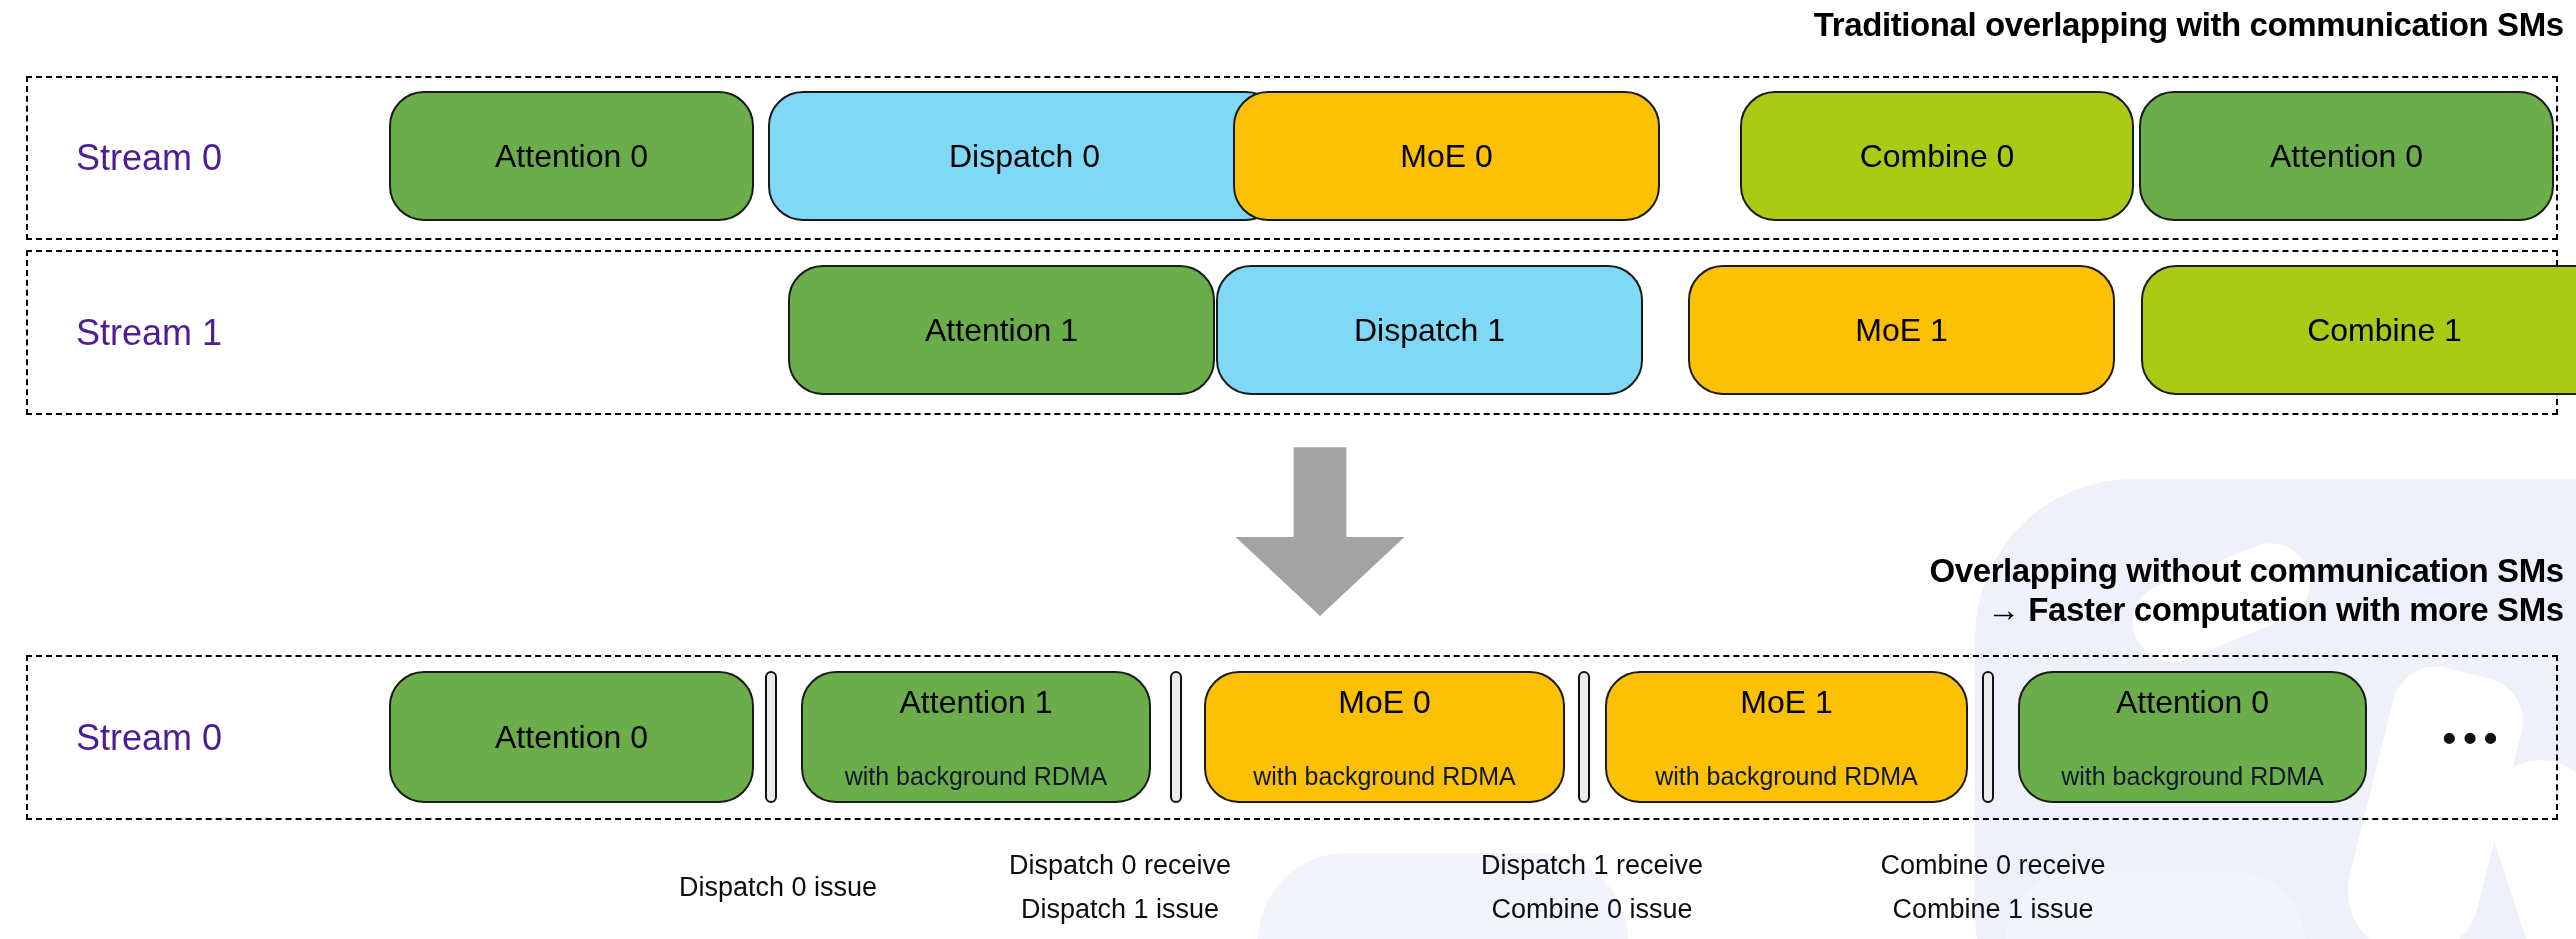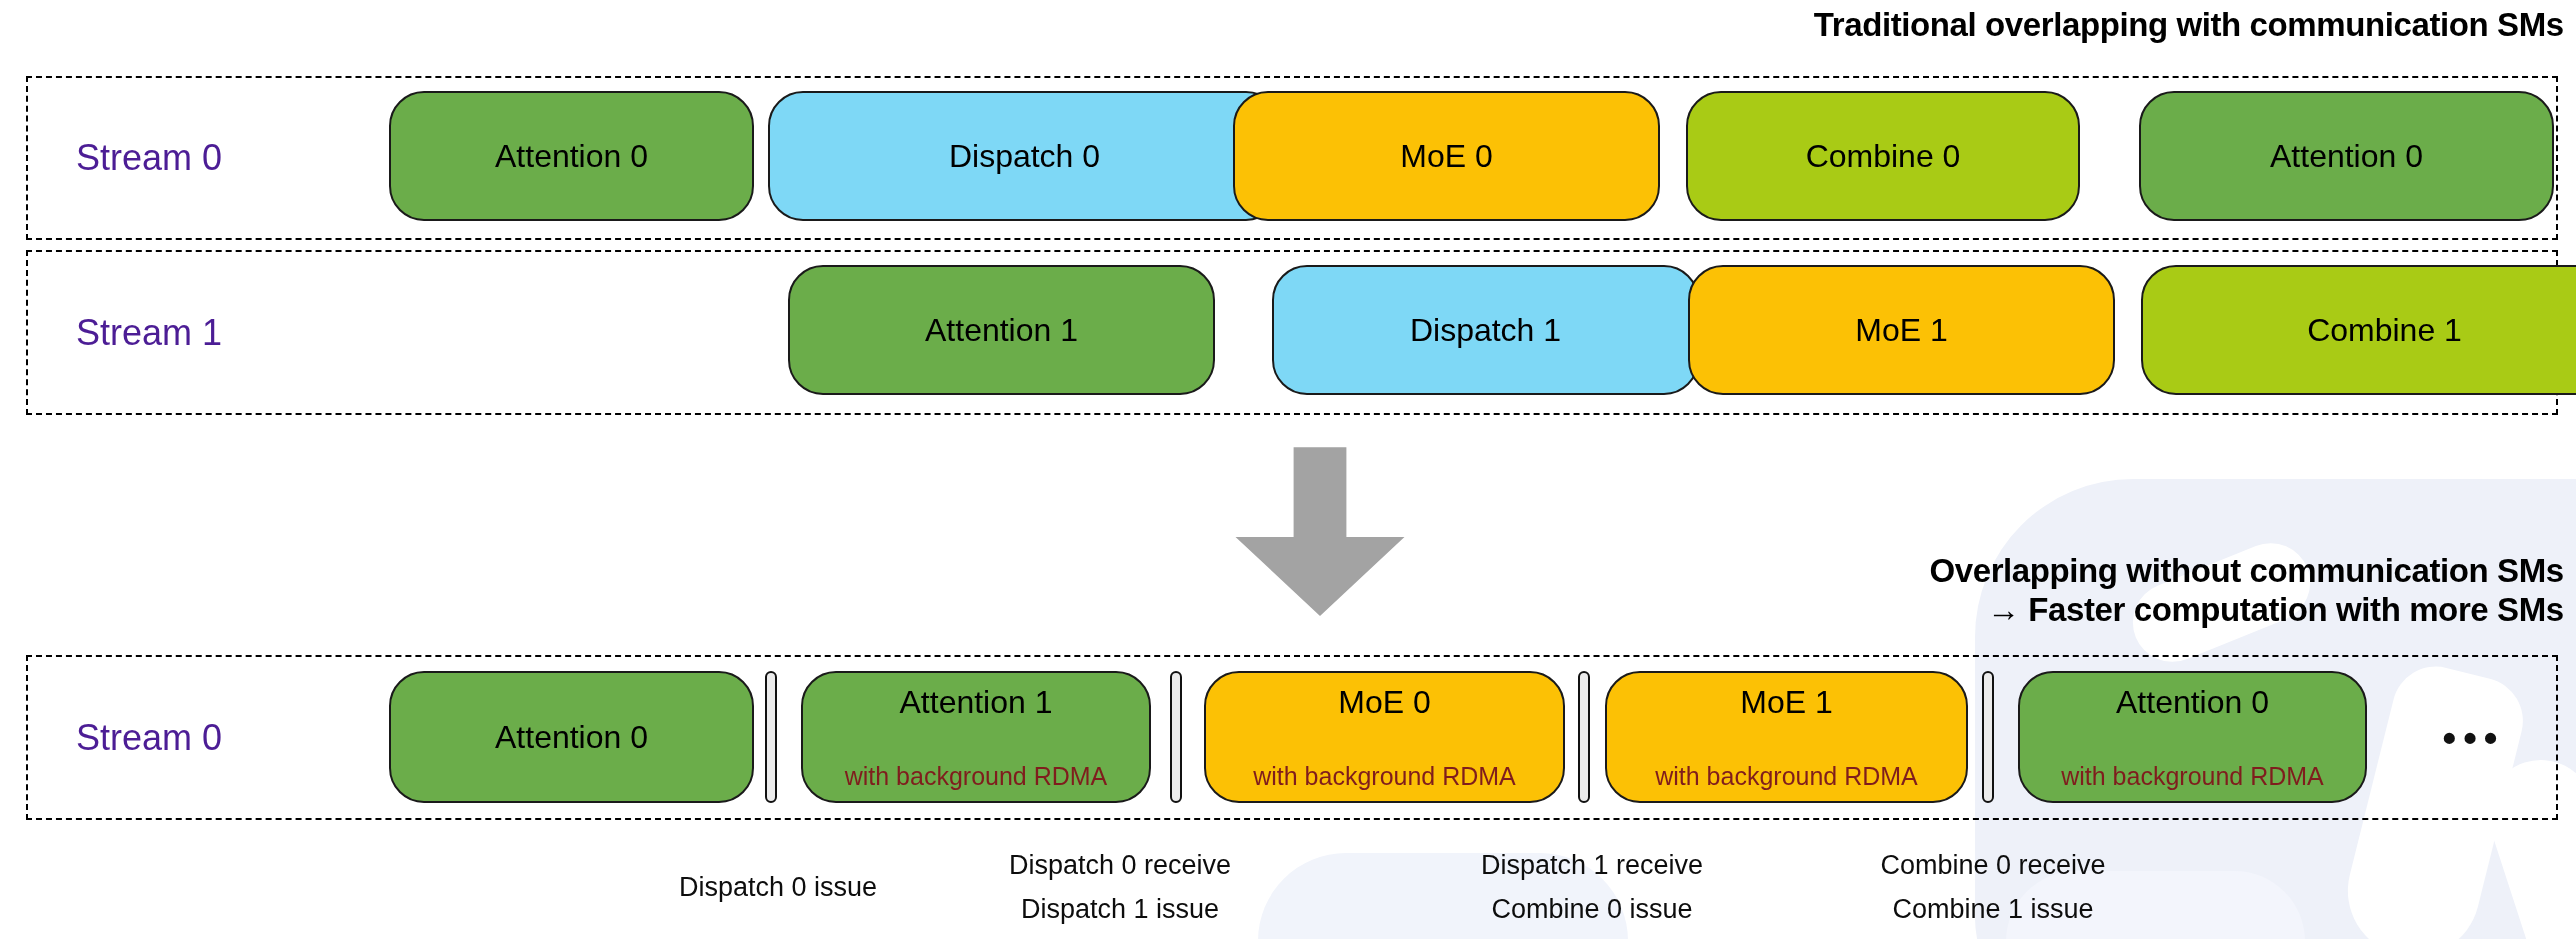--- a/index.html
+++ b/index.html
@@ -46,21 +46,21 @@
 
   
   .task-box{
     position:absolute;top:13px;height:130px;
     border:2.6px solid #1a1a1a;border-radius:35px;box-sizing:border-box;
     display:flex;flex-direction:column;align-items:center;justify-content:center;
     gap:3.5px;z-index:2;
   }
   #row-bottom .task-box{top:14px;height:132px;}
   .task-label{font-size:32px;line-height:35px;color:#000000;white-space:nowrap;}
-  .task-sublabel{font-size:25px;line-height:26px;color:#7f1d1d;white-space:nowrap;margin-top:39px;}
+  .task-sublabel{font-size:25px;line-height:26px;color:#0f172a;white-space:nowrap;margin-top:39px;}
   .c-green{background:#6bad4a;}
   .c-blue{background:#7ed8f6;}
   .c-orange{background:#fcc105;}
   .c-lime{background:#a9cb15;}
 
   
   .separator{
     position:absolute;top:14px;height:132px;width:12.3px;
     background:#ececec;border:2.6px solid #111;border-radius:7px;
     box-sizing:border-box;z-index:2;
@@ -111,35 +111,35 @@
 
     <div class="task-box c-green" style="left:361px;width:365px">
       <span class="task-label">Attention 0</span>
     </div>
     <div class="task-box c-blue" style="left:740px;width:513px">
       <span class="task-label">Dispatch 0</span>
     </div>
     <div class="task-box c-orange" style="left:1205px;width:427px">
       <span class="task-label">MoE 0</span>
     </div>
-    <div class="task-box c-lime" style="left:1658px;width:394px">
+    <div class="task-box c-lime" style="left:1712px;width:394px">
       <span class="task-label">Combine 0</span>
     </div>
     <div class="task-box c-green" style="left:2111px;width:415px">
       <span class="task-label">Attention 0</span>
     </div>
   </div>
 
   <div class="stream-row" id="row-mid">
     <div class="stream-label">Stream 1</div>
 
     <div class="task-box c-green" style="left:760px;width:427px">
       <span class="task-label">Attention 1</span>
     </div>
-    <div class="task-box c-blue" style="left:1244px;width:427px">
+    <div class="task-box c-blue" style="left:1188px;width:427px">
       <span class="task-label">Dispatch 1</span>
     </div>
     <div class="task-box c-orange" style="left:1660px;width:427px">
       <span class="task-label">MoE 1</span>
     </div>
     <div class="task-box c-lime" style="left:2113px;width:487px">
       <span class="task-label">Combine 1</span>
     </div>
   </div>
 

